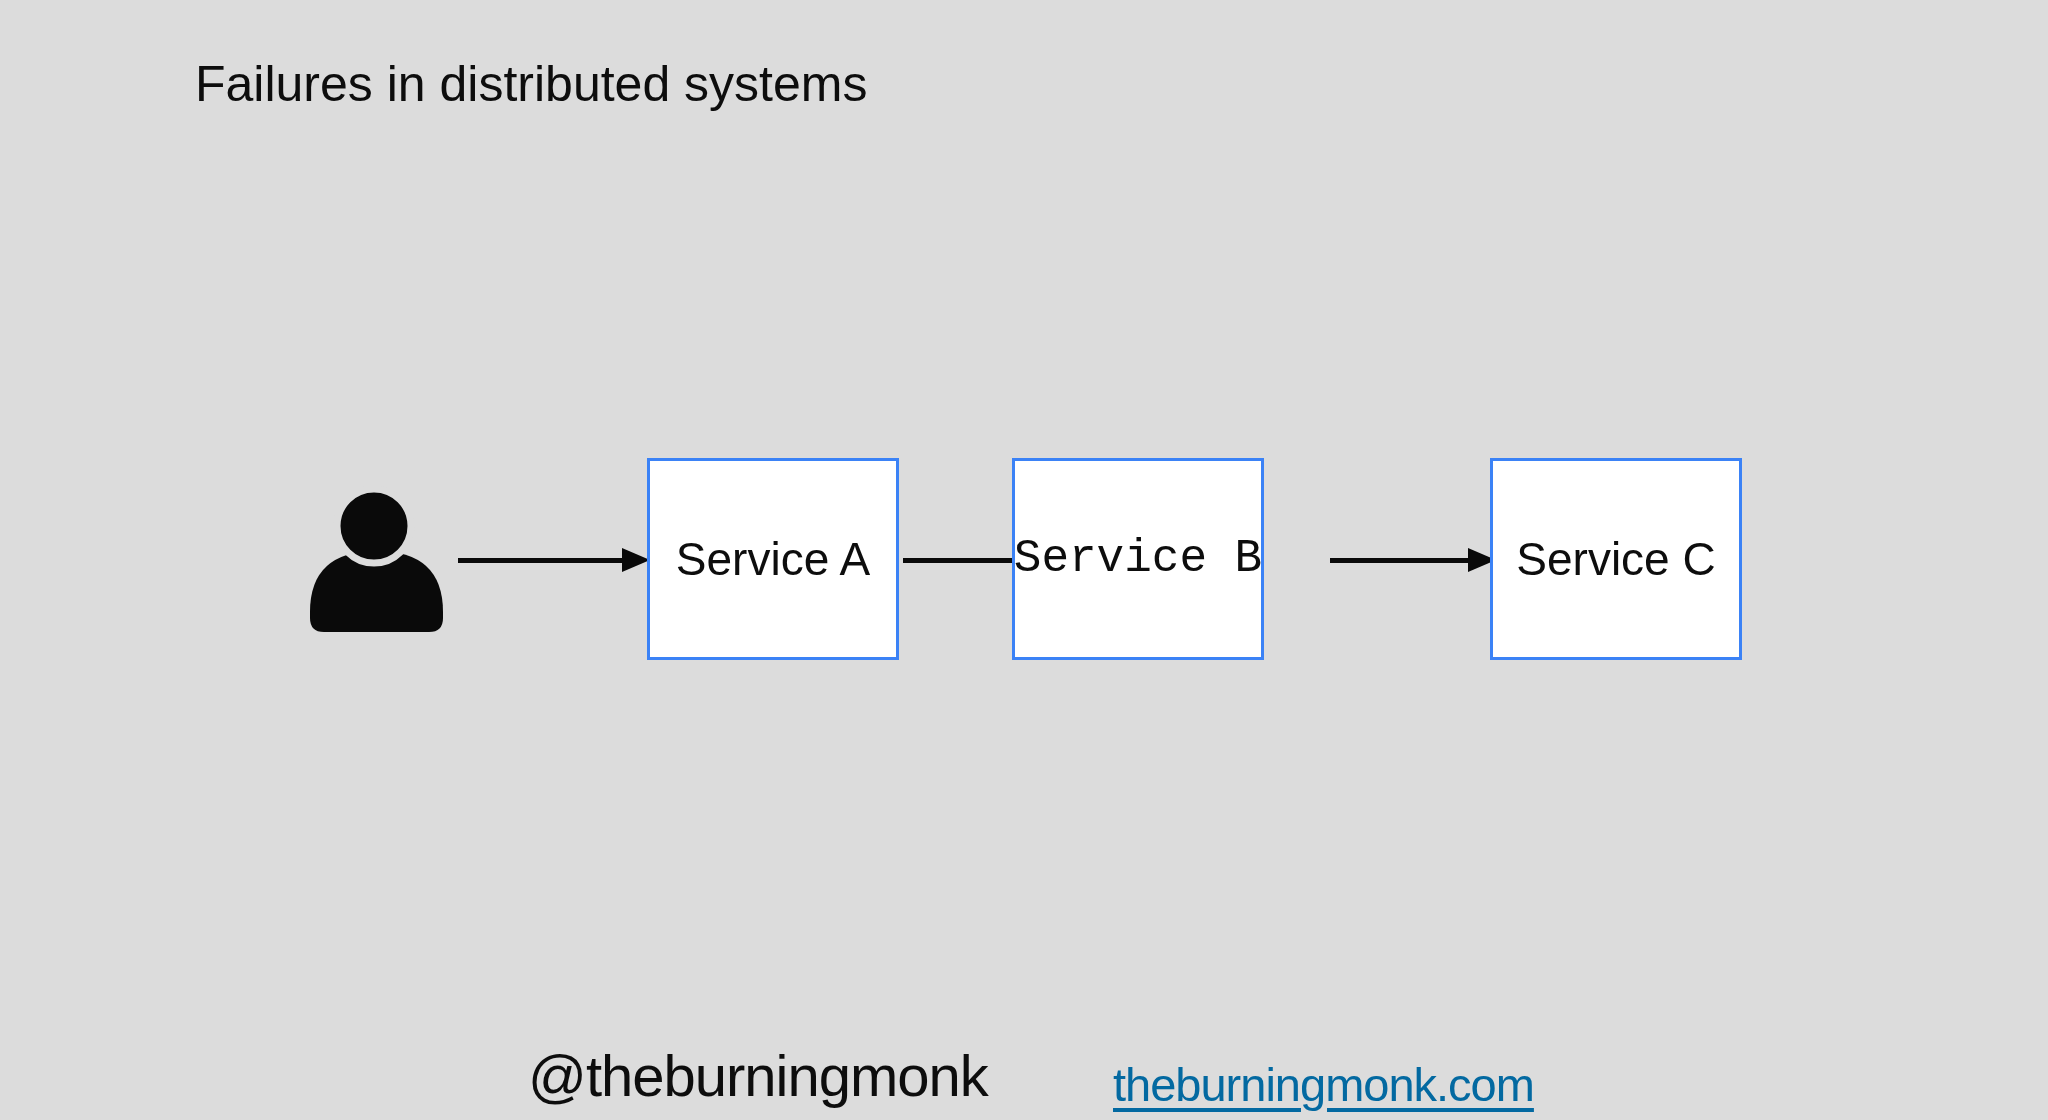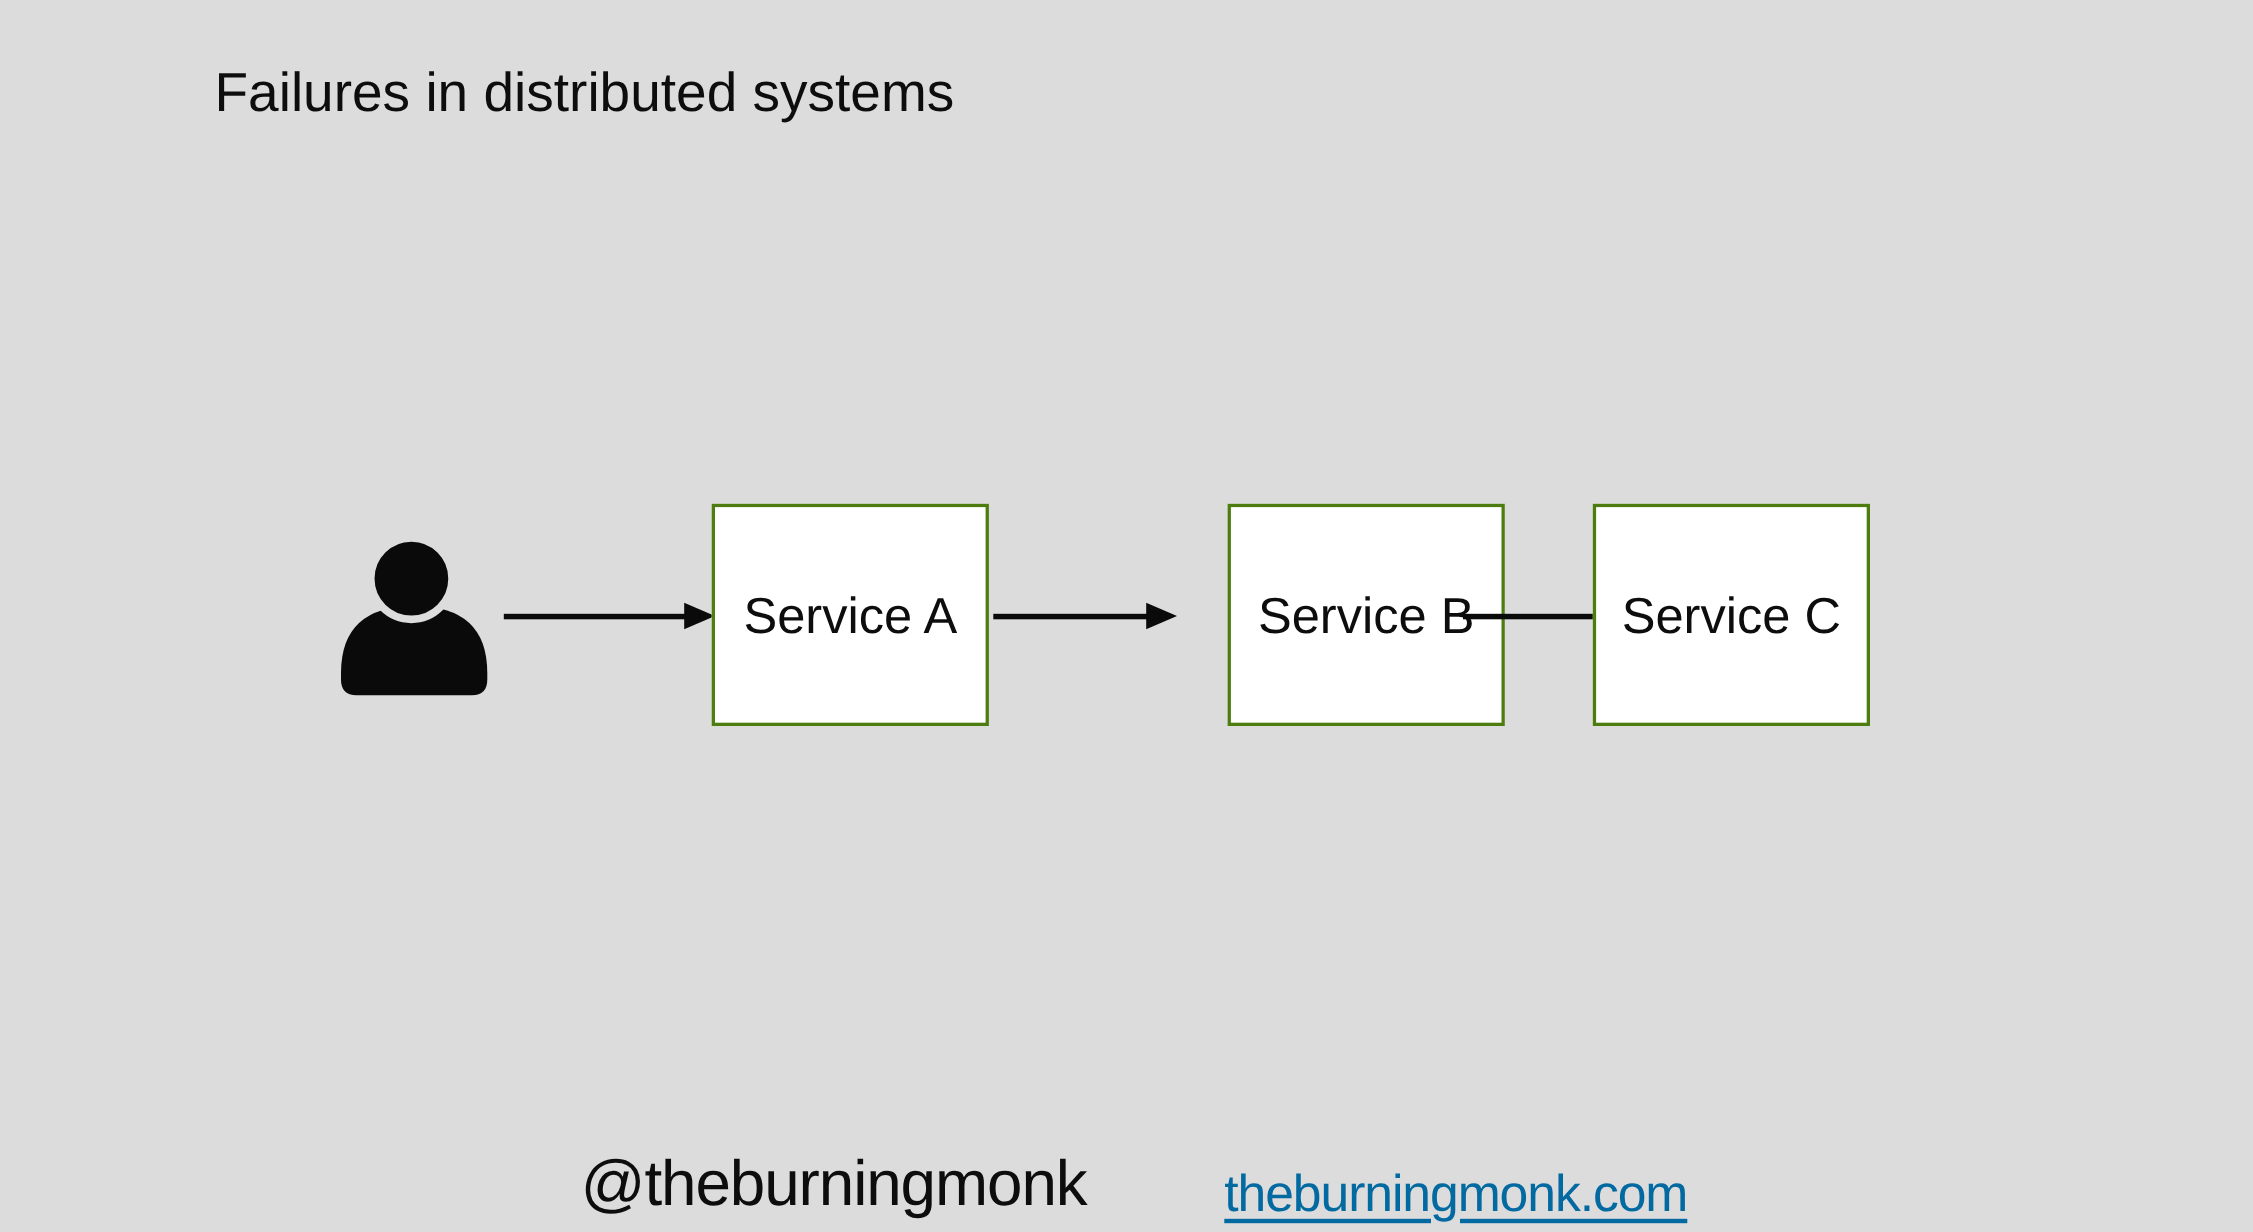--- a/index.html
+++ b/index.html
@@ -73,32 +73,32 @@
   .arrow-1 { left: 458px;  width: 192px; }
   .arrow-2 { left: 903px;  width: 167px; }
   .arrow-3 { left: 1330px; width: 166px; }
   
   .node {
     position: absolute;
     top: 458px;
     width: 252px;
     height: 202px;
     background: #ffffff;
-    border: 3px solid #4d7c0f;
+    border: 3px solid #3b82f6;
     box-sizing: border-box;
     display: flex;
     align-items: center;
     justify-content: center;
     font-size: 46px;
     color: #0d0d0d;
     white-space: nowrap;
   }
   .node-a { left: 647px; }
-  .node-b { left: 1116px; }
-  .node-c { left: 1448px; }
+  .node-b { left: 1012px; font-family: Liberation Mono, monospace; }
+  .node-c { left: 1490px; }
   
   .footer-handle {
     position: absolute;
     left: 528px;
     top: 1042px;
     font-size: 58px;
     letter-spacing: -1px;
     color: #0d0d0d;
     white-space: nowrap;
   }

